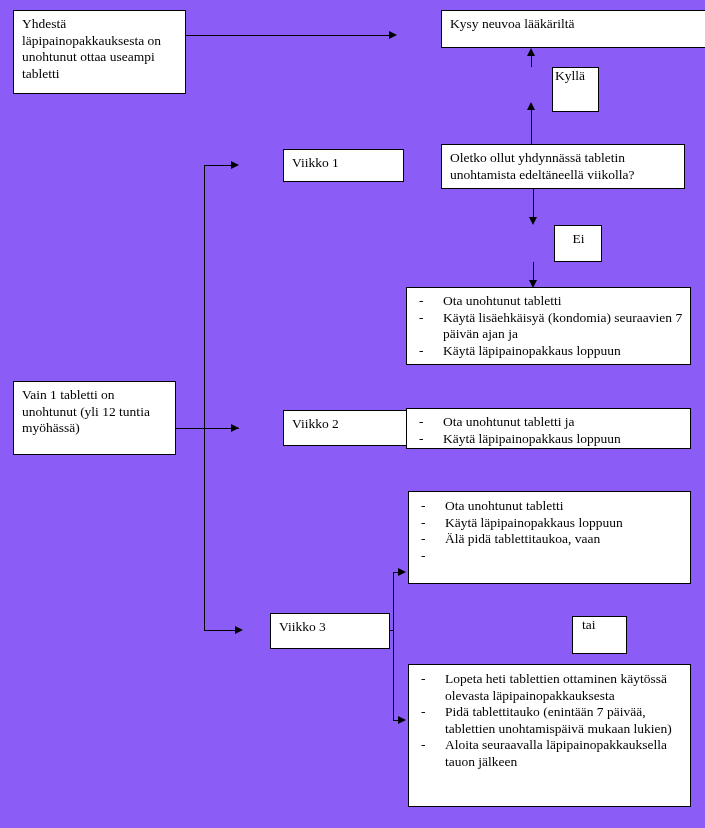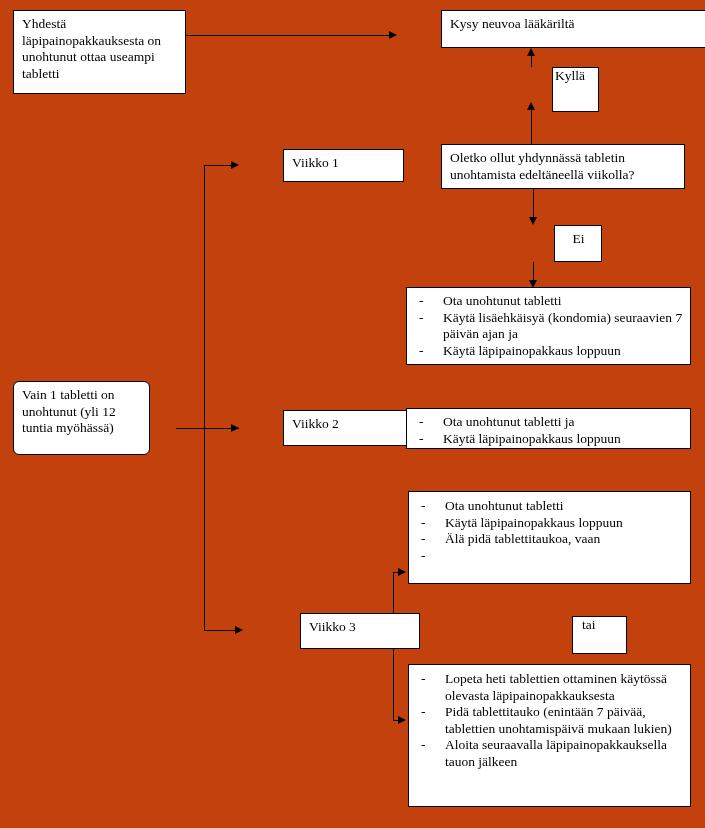--- a/index.html
+++ b/index.html
@@ -4,21 +4,21 @@
 <style>
   html, body {
     margin: 0;
     padding: 0;
     background: #ffffff;
   }
   #canvas {
     position: relative;
     width: 705px;
     height: 828px;
-    background: #c2410c;
+    background: #8b5cf6;
     font-family: "Liberation Serif", "DejaVu Serif", serif;
     color: #000000;
     overflow: hidden;
   }
   .box {
     position: absolute;
     box-sizing: border-box;
     border: 1px solid #000000;
     background: #ffffff;
     font-size: 13.5px;
@@ -146,21 +146,21 @@
           <span>Käytä lisäehkäisyä (kondomia) seuraavien 7 päivän ajan ja</span>
         </li>
         <li>
           <span class="dash">-</span>
           <span>Käytä läpipainopakkaus loppuun</span>
         </li>
       </ul>
     </div>
   </div>
 
-  <div class="box" style="left:13px; top:381px; width:137px; height:74px;border-radius:6px;">
+  <div class="box" style="left:13px; top:381px; width:163px; height:74px;">
     <div class="inner">Vain 1 tabletti on unohtunut (yli 12 tuntia myöhässä)</div>
   </div>
 
   <div class="line hline" style="left:176px; top:428px; width:63px;"></div>
   <div class="line vline" style="left:204px; top:165px; height:465px;"></div>
 
   <div class="line hline" style="left:204px; top:165px; width:27px;"></div>
   <div class="arrow right" style="left:231px; top:160.5px;"></div>
 
   <div class="arrow right" style="left:231px; top:423.5px;"></div>
@@ -183,21 +183,21 @@
           <span>Ota unohtunut tabletti ja</span>
         </li>
         <li>
           <span class="dash">-</span>
           <span>Käytä läpipainopakkaus loppuun</span>
         </li>
       </ul>
     </div>
   </div>
 
-  <div class="box vcenter" style="left:256px; top:613px; width:120px; height:36px;">
+  <div class="box vcenter" style="left:226px; top:613px; width:120px; height:36px;">
     <div class="inner">Viikko 3</div>
   </div>
 
   <div class="line hline" style="left:363px; top:630px; width:30px;"></div>
   <div class="line vline" style="left:393px; top:572px; height:148px;"></div>
 
   <div class="line hline" style="left:393px; top:572px; width:9px;"></div>
   <div class="arrow right" style="left:398px; top:567.5px;"></div>
 
   <div class="line hline" style="left:393px; top:720px; width:9px;"></div>

